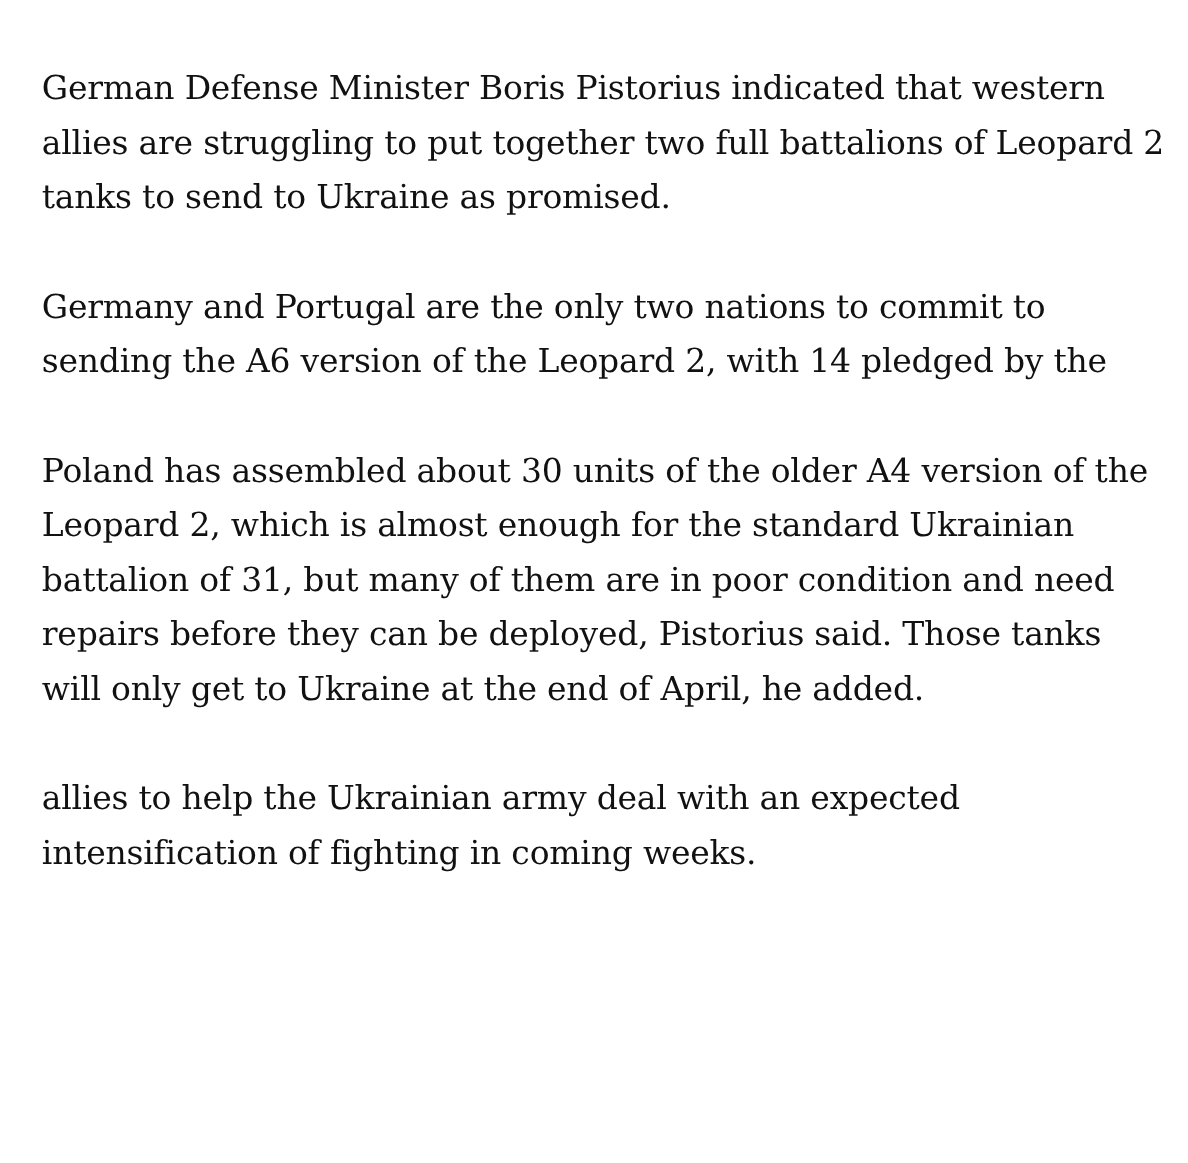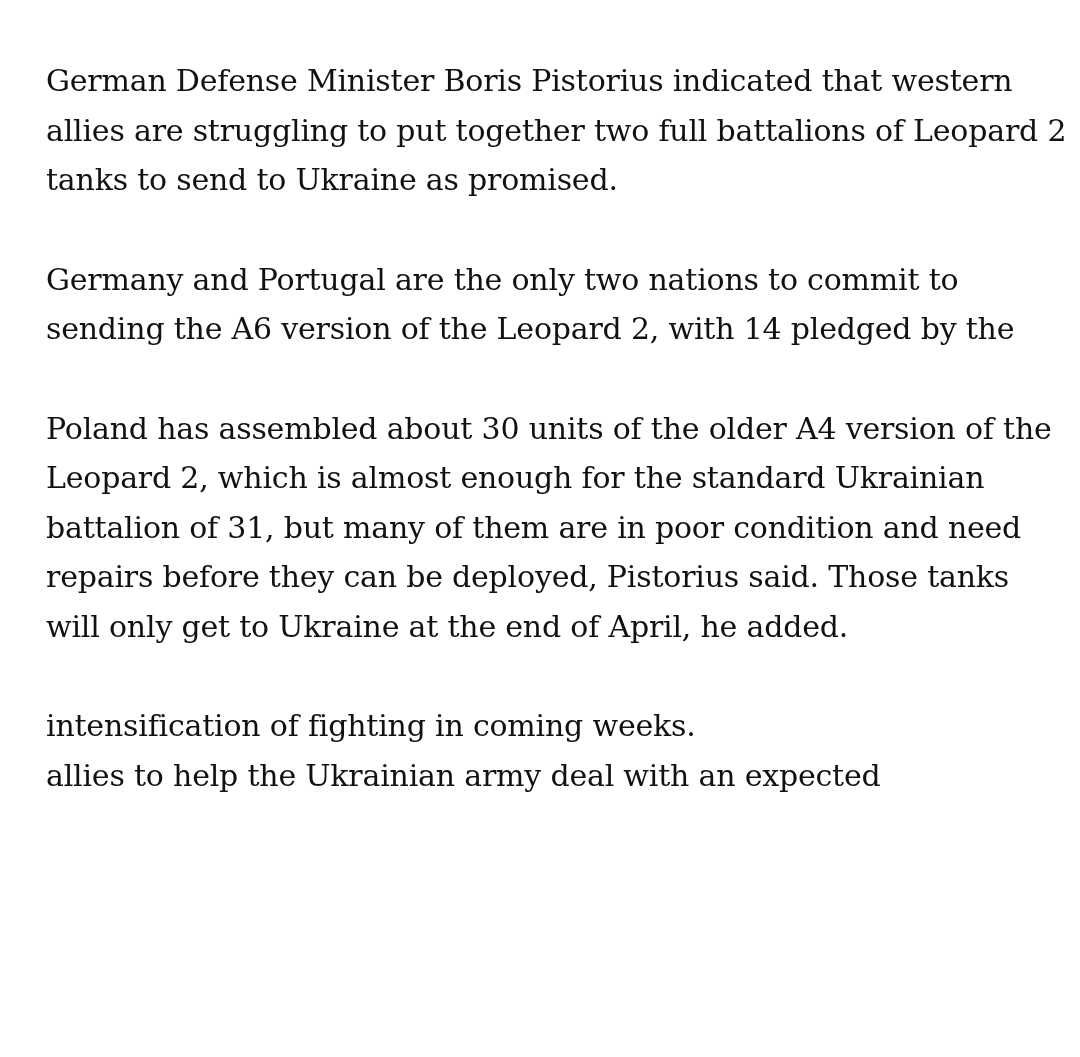--- a/index.html
+++ b/index.html
@@ -15,21 +15,21 @@
     font-family: "DejaVu Serif", "Liberation Serif", serif;
     color: #111111;
   }
   .article-body {
     position: absolute;
     top: 56px;
     left: 38px;
     width: 1004px;
   }
   .paragraph {
-    margin: 0 0 50px 8px;
+    margin: 0 0 50px 0;
     padding: 0;
   }
   .paragraph:last-child {
     margin-bottom: 0;
   }
   .text-line {
     display: block;
     font-size: 30px;
     line-height: 49.5px;
     letter-spacing: -0.2px;
@@ -55,17 +55,17 @@
 
   <p class="paragraph">
     <span class="text-line">Poland has assembled about 30 units of the older A4 version of the</span>
     <span class="text-line">Leopard 2, which is almost enough for the standard Ukrainian</span>
     <span class="text-line">battalion of 31, but many of them are in poor condition and need</span>
     <span class="text-line">repairs before they can be deployed, Pistorius said. Those tanks</span>
     <span class="text-line">will only get to Ukraine at the end of April, he added.</span>
   </p>
 
   <p class="paragraph">
+    <span class="text-line">allies to help the Ukrainian army deal with an expected</span>
     <span class="text-line">intensification of fighting in coming weeks.</span>
-    <span class="text-line">allies to help the Ukrainian army deal with an expected</span>
   </p>
 
 </main>
 
 </body></html>

